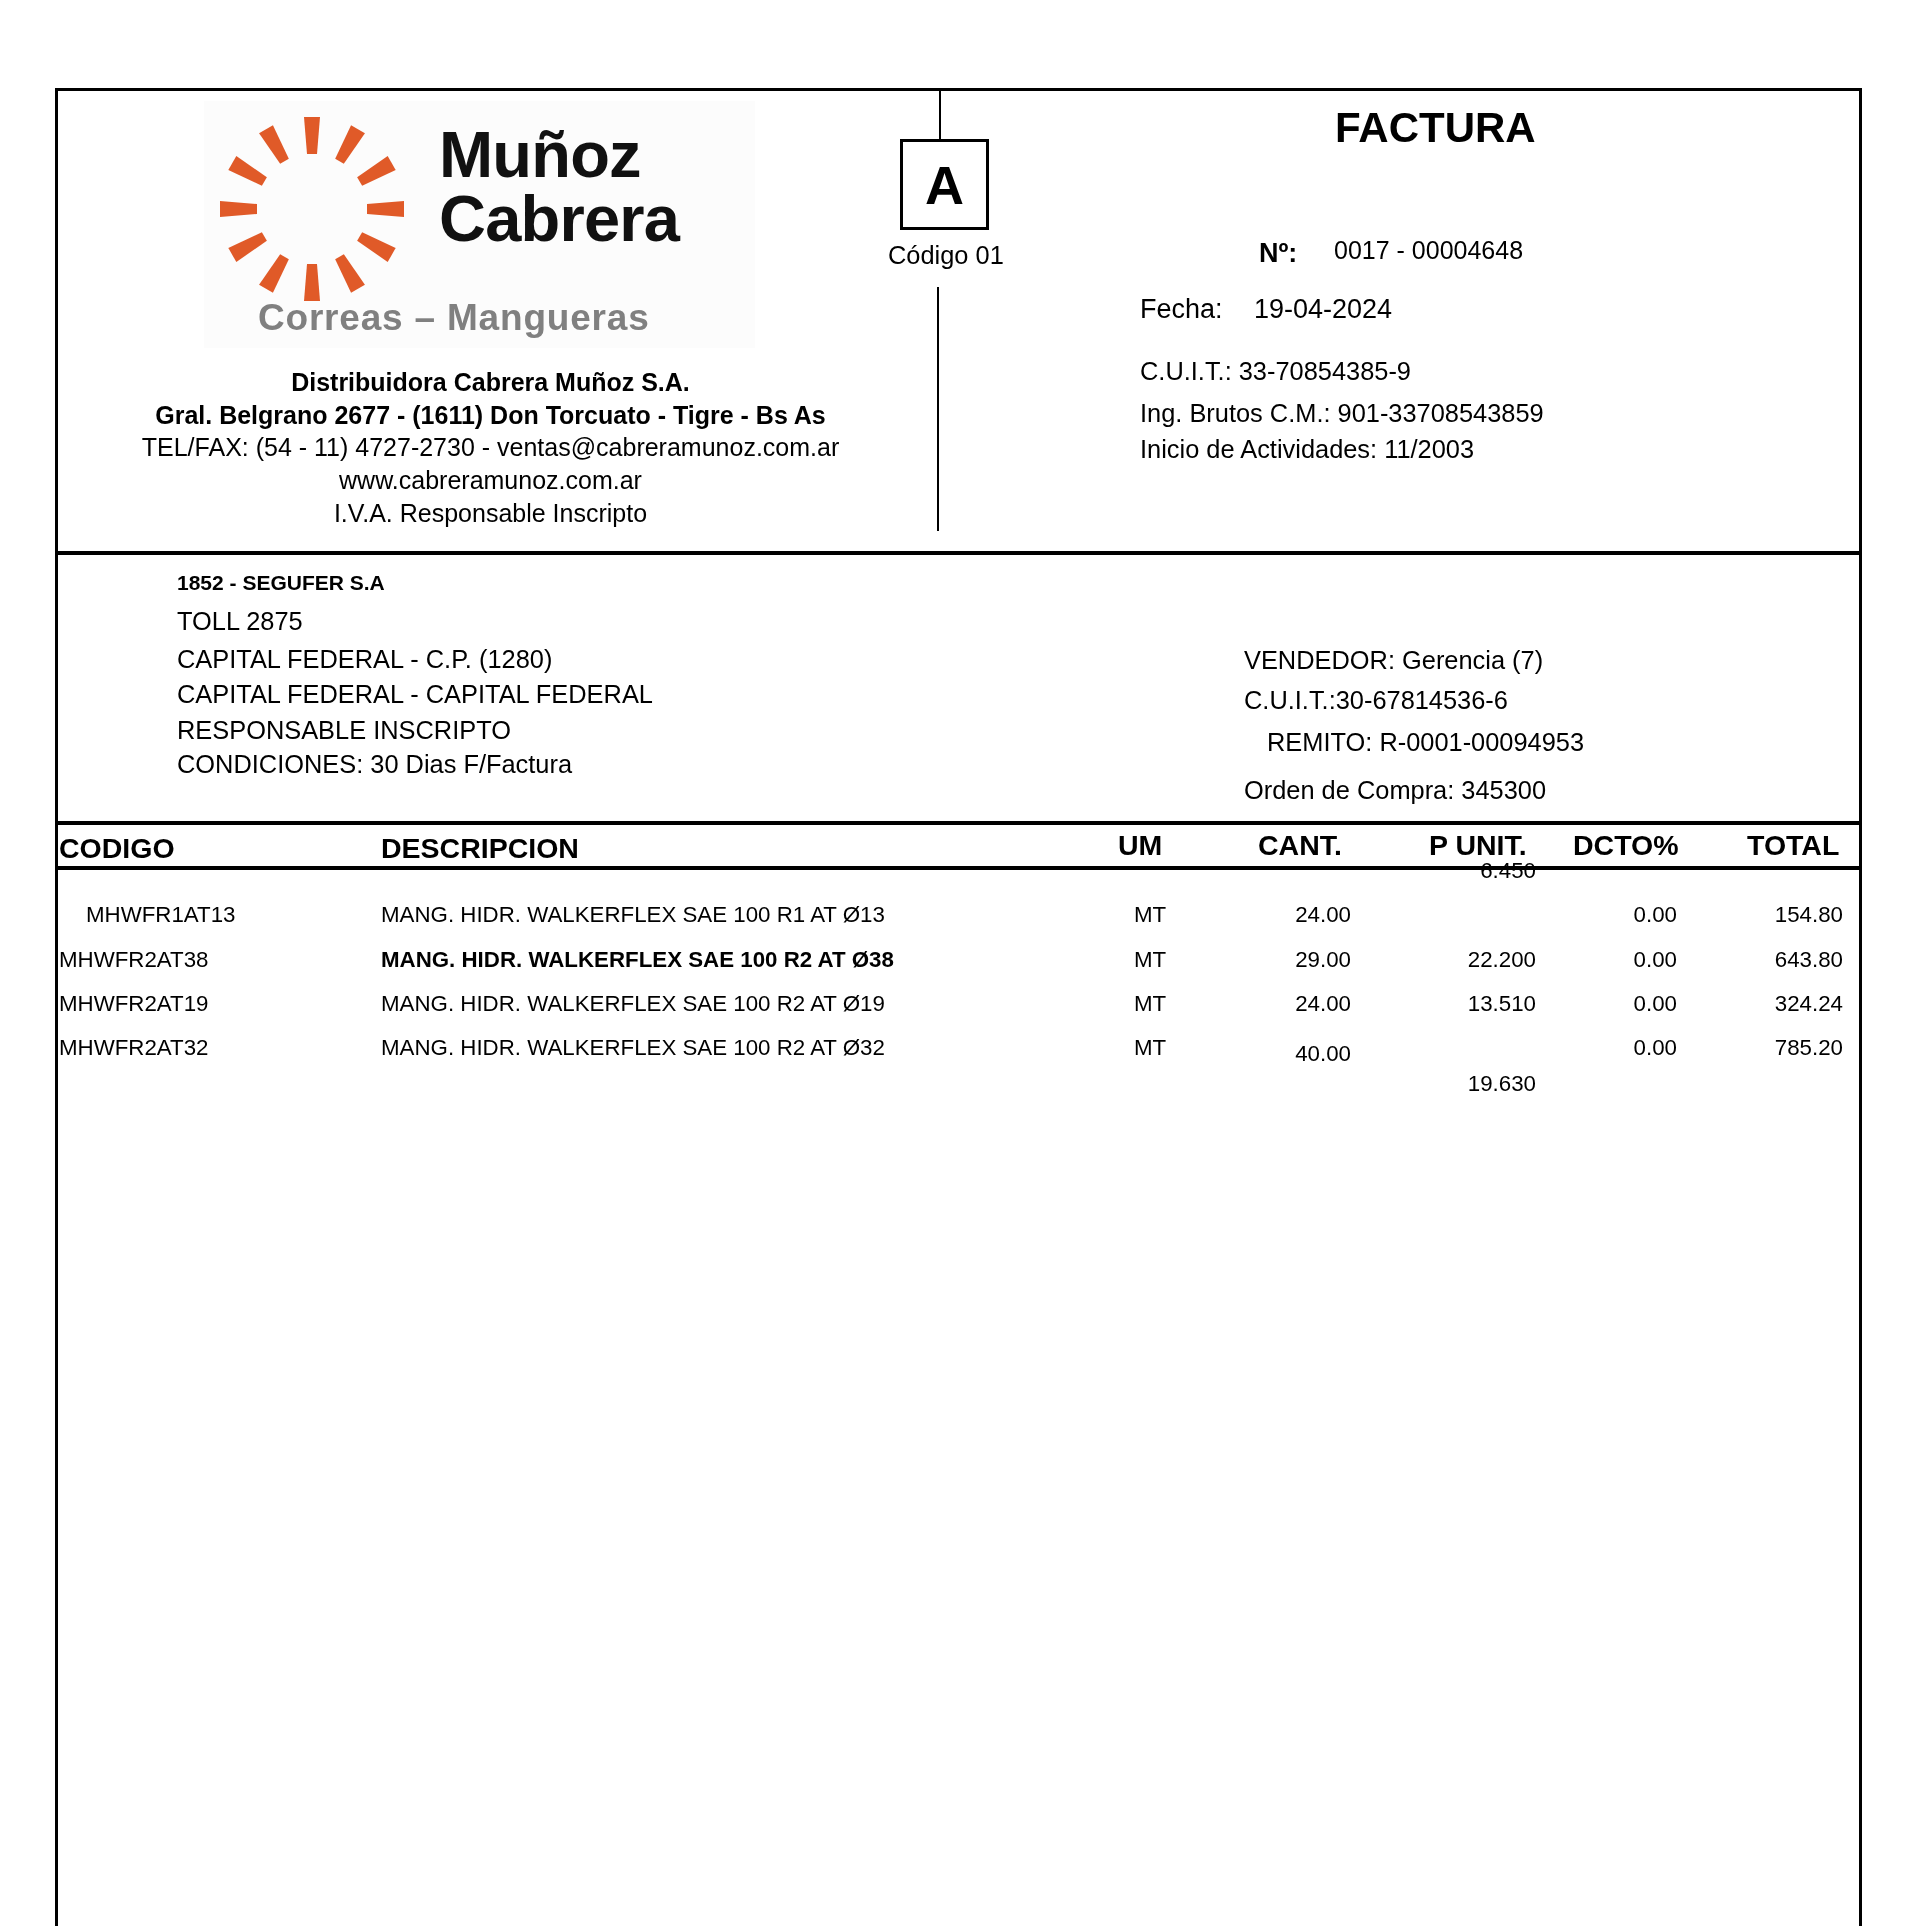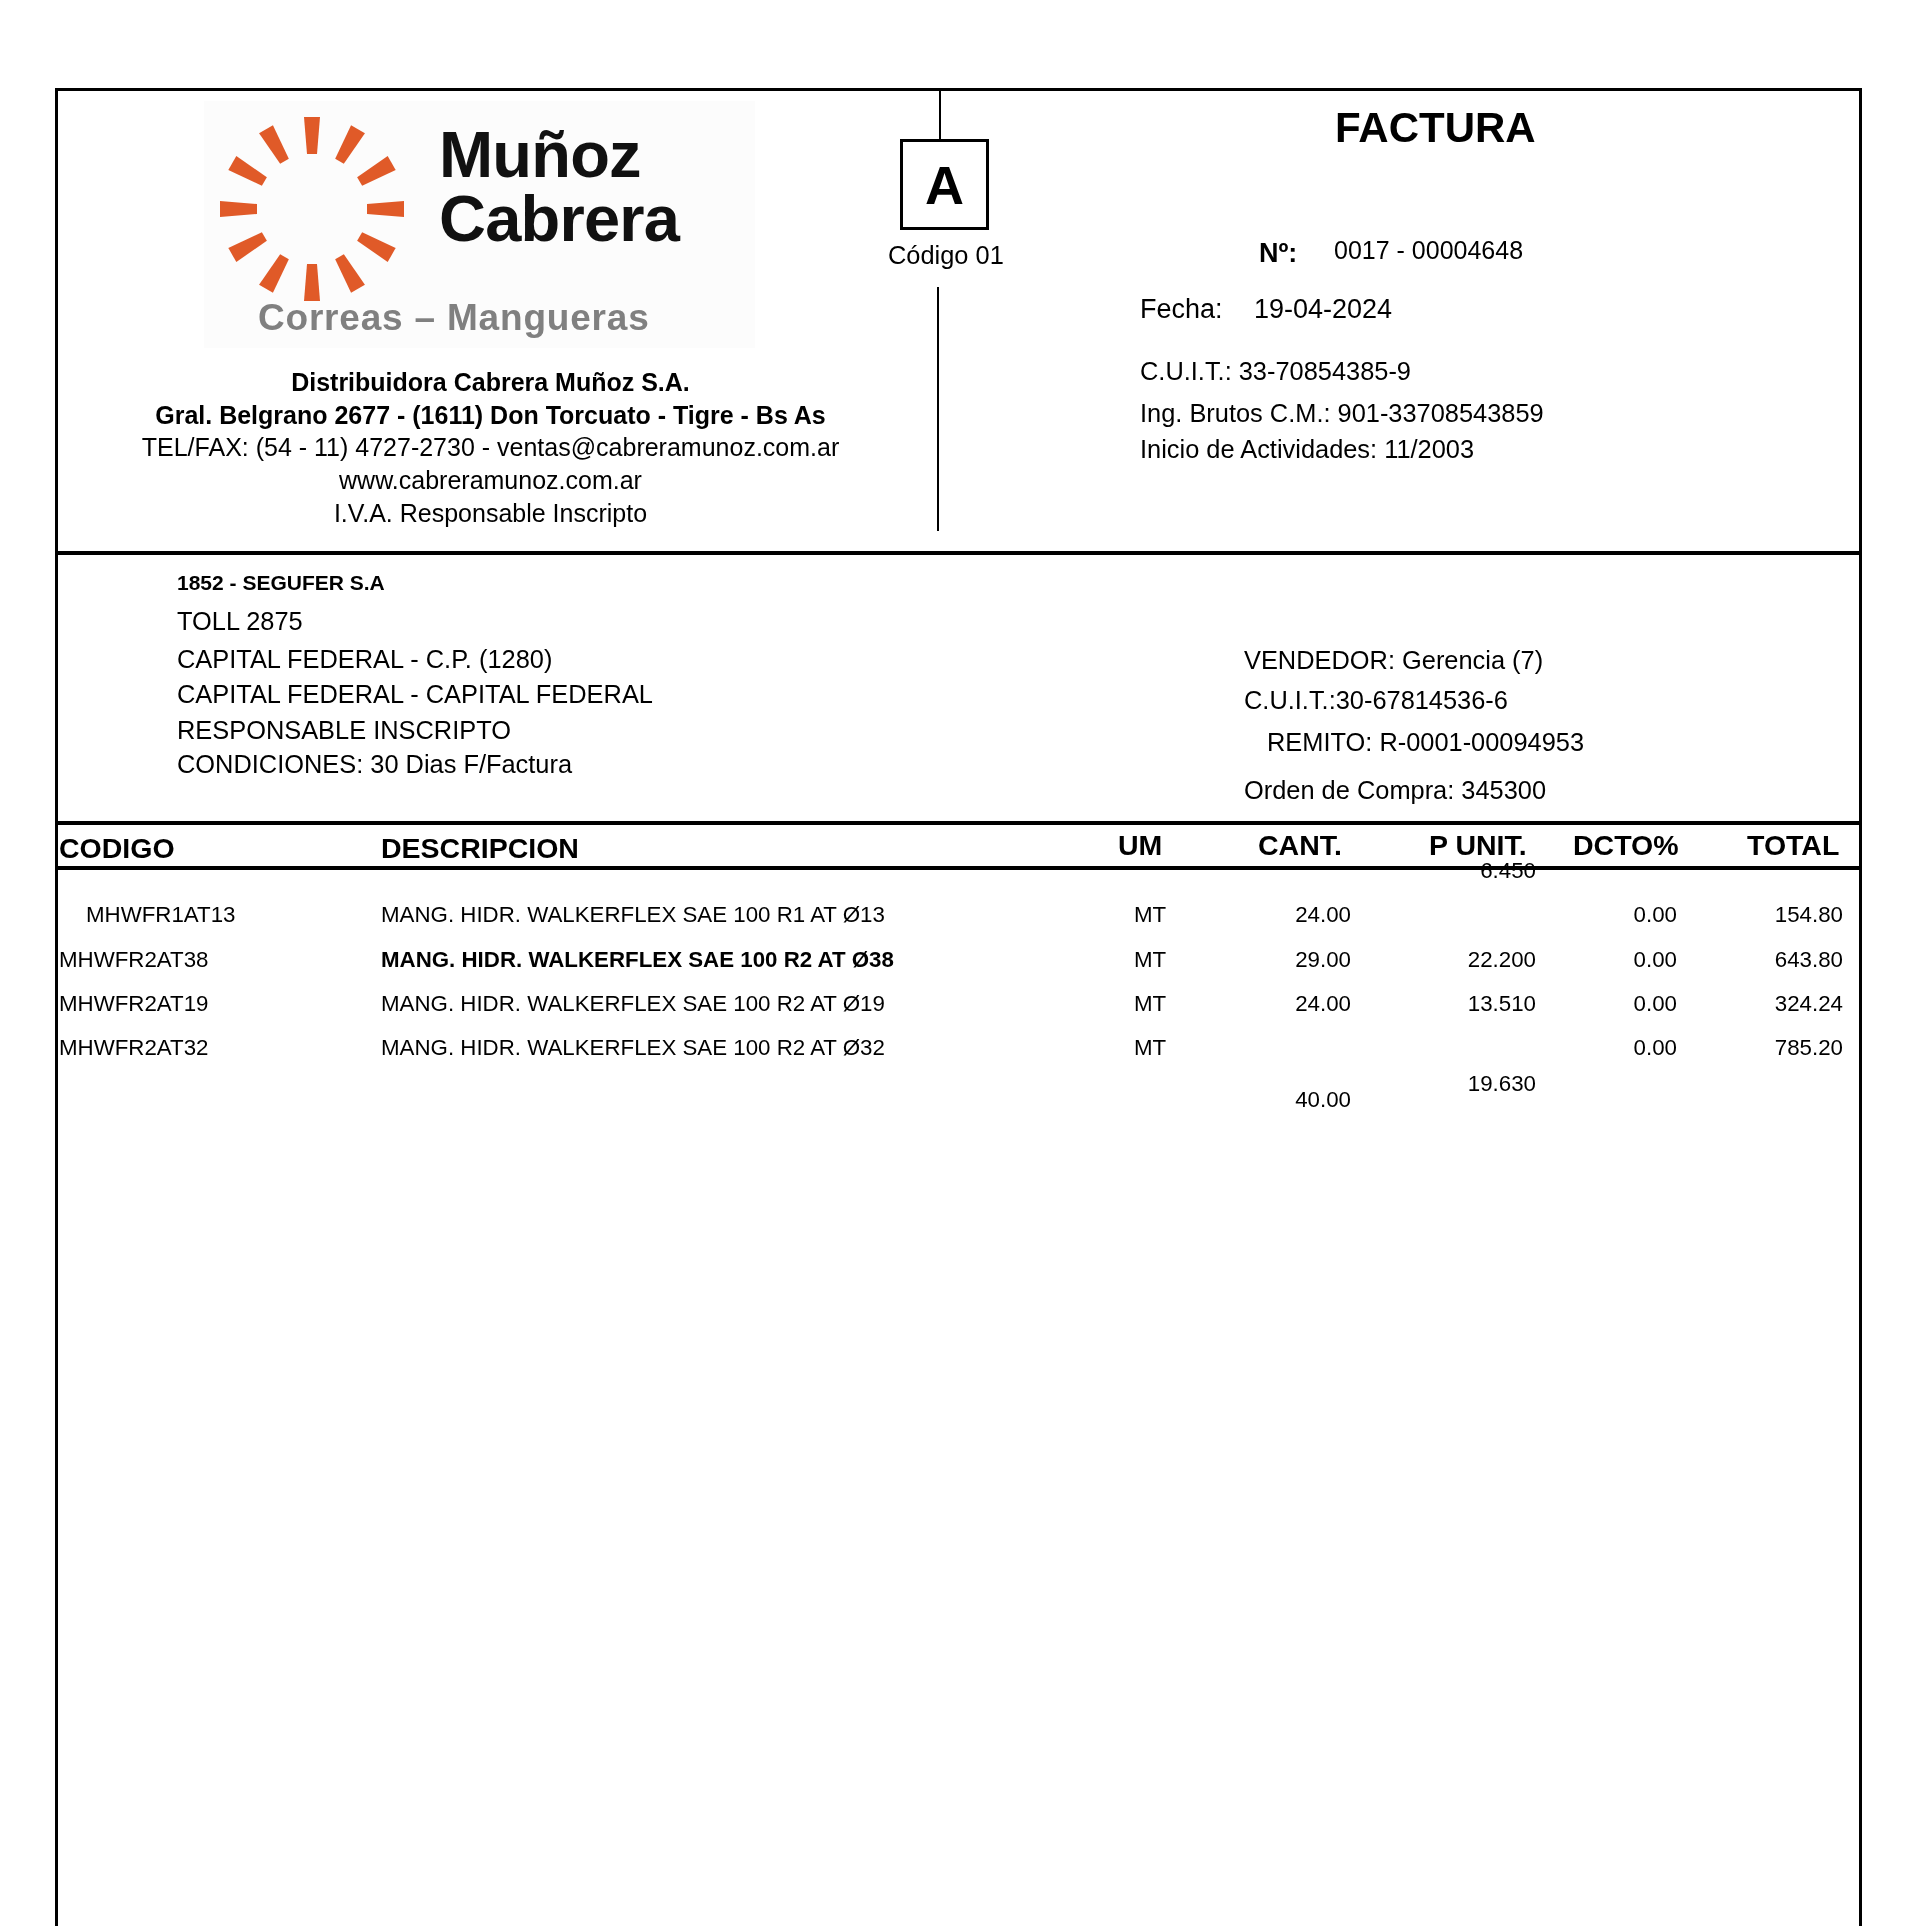--- a/index.html
+++ b/index.html
@@ -130,19 +130,19 @@
     <div class="abs td" style="left:1134px;top:991px;">MT</div>
     <div class="abs td num" style="right:559px;top:991px;">24.00</div>
     <div class="abs td num" style="right:374px;top:991px;">13.510</div>
     <div class="abs td num" style="right:233px;top:991px;">0.00</div>
     <div class="abs td num" style="right:67px;top:991px;">324.24</div>
   </div>
   <div>
     <div class="abs td" style="left:59px;top:1035px;">MHWFR2AT32</div>
     <div class="abs td" style="left:381px;top:1035px;">MANG. HIDR. WALKERFLEX SAE 100 R2 AT Ø32</div>
     <div class="abs td" style="left:1134px;top:1035px;">MT</div>
-    <div class="abs td num" style="right:559px;top:1087px;">40.00</div>
+    <div class="abs td num" style="right:559px;top:1041px;">40.00</div>
     <div class="abs td num" style="right:374px;top:1035px;margin-top:36px;">19.630</div>
     <div class="abs td num" style="right:233px;top:1035px;">0.00</div>
     <div class="abs td num" style="right:67px;top:1035px;">785.20</div>
   </div>
 </div>
 
 
 </body></html>

